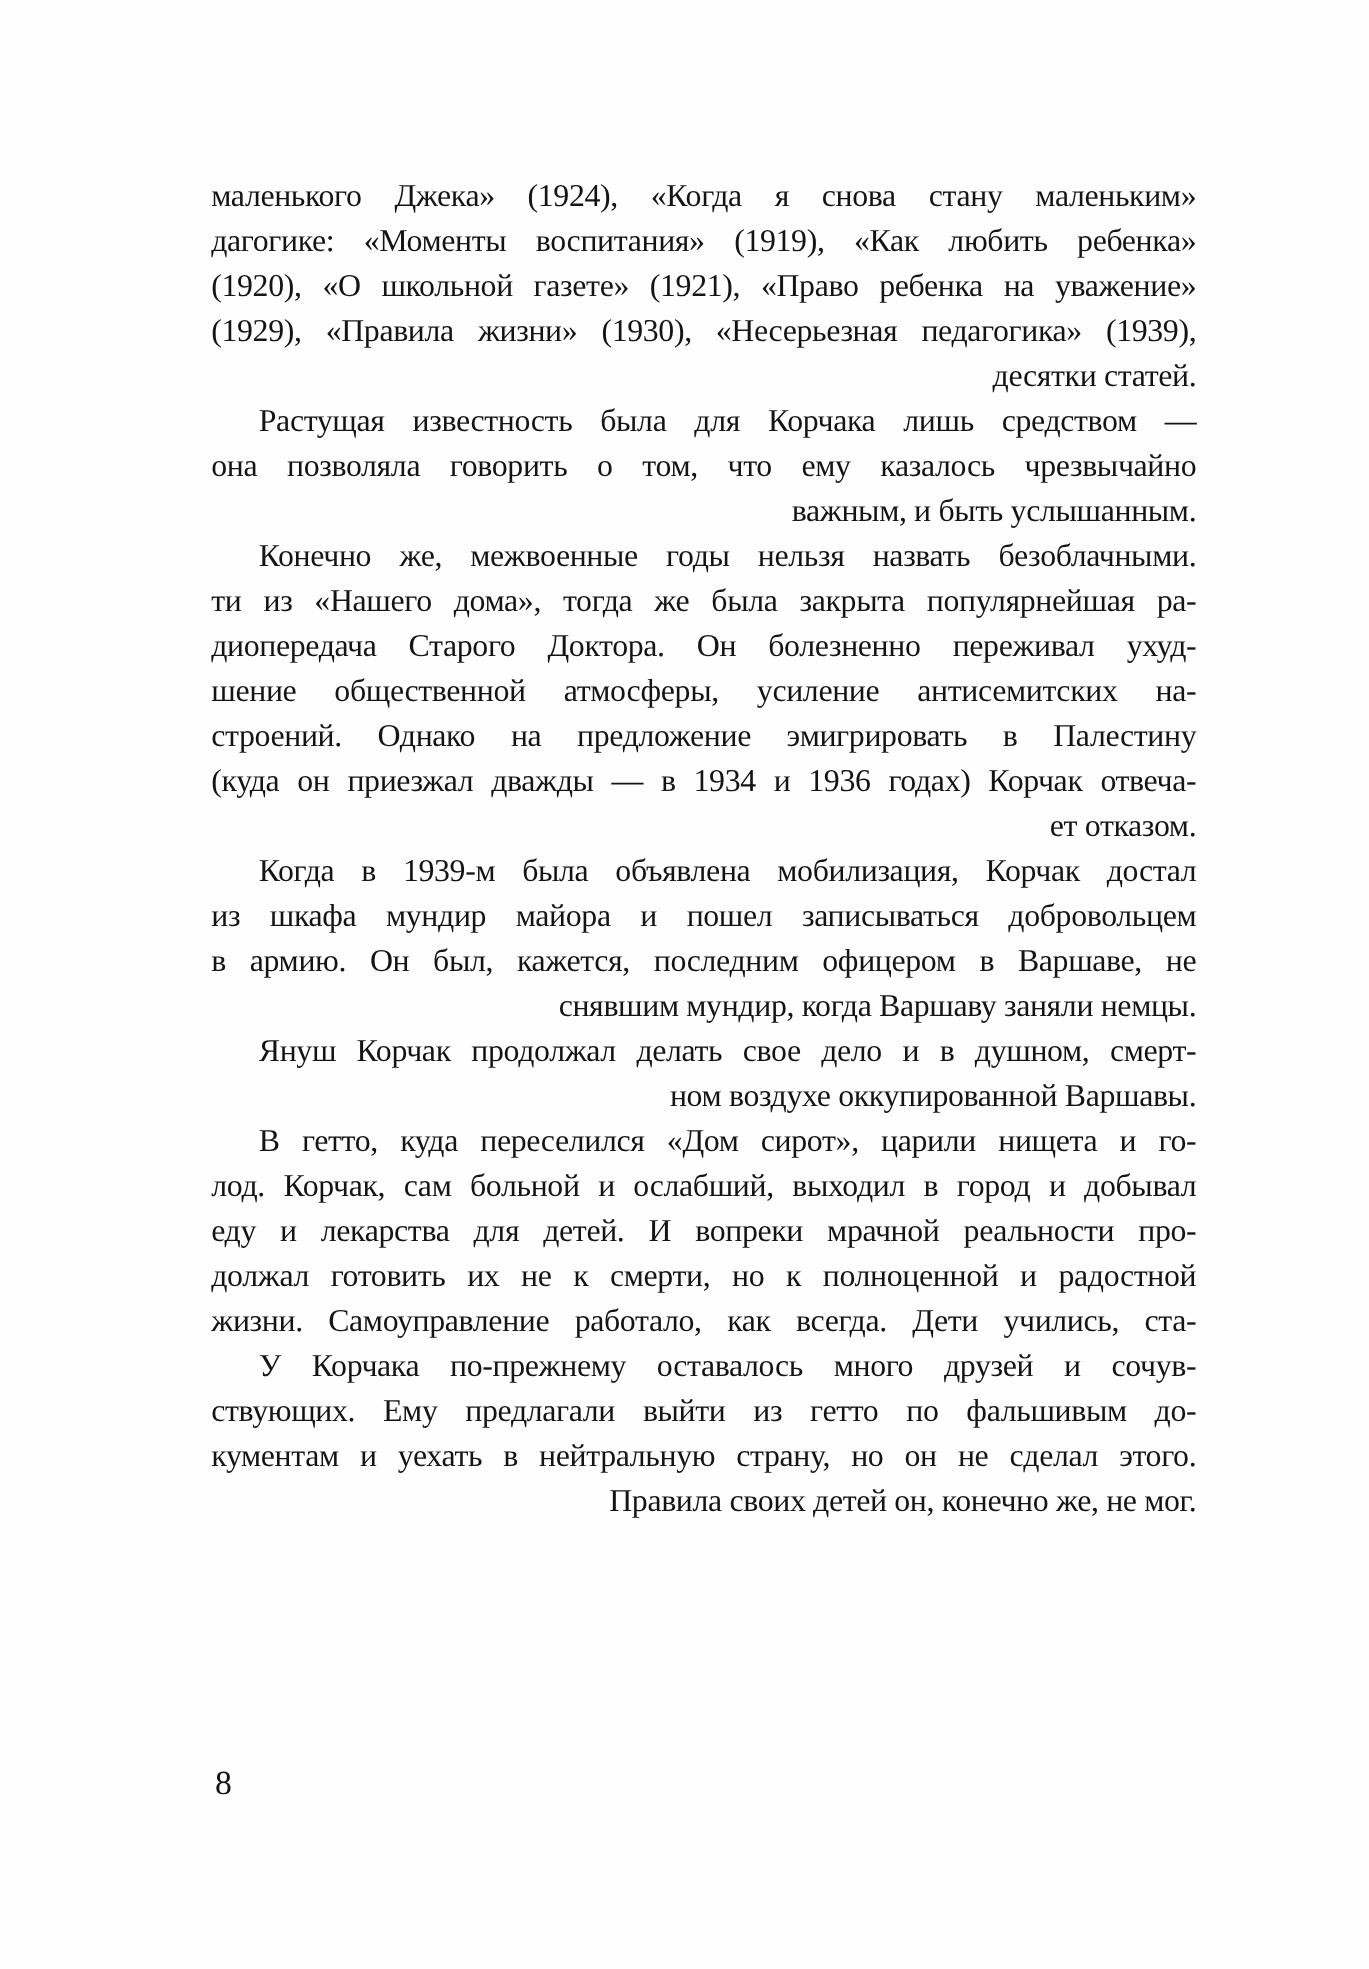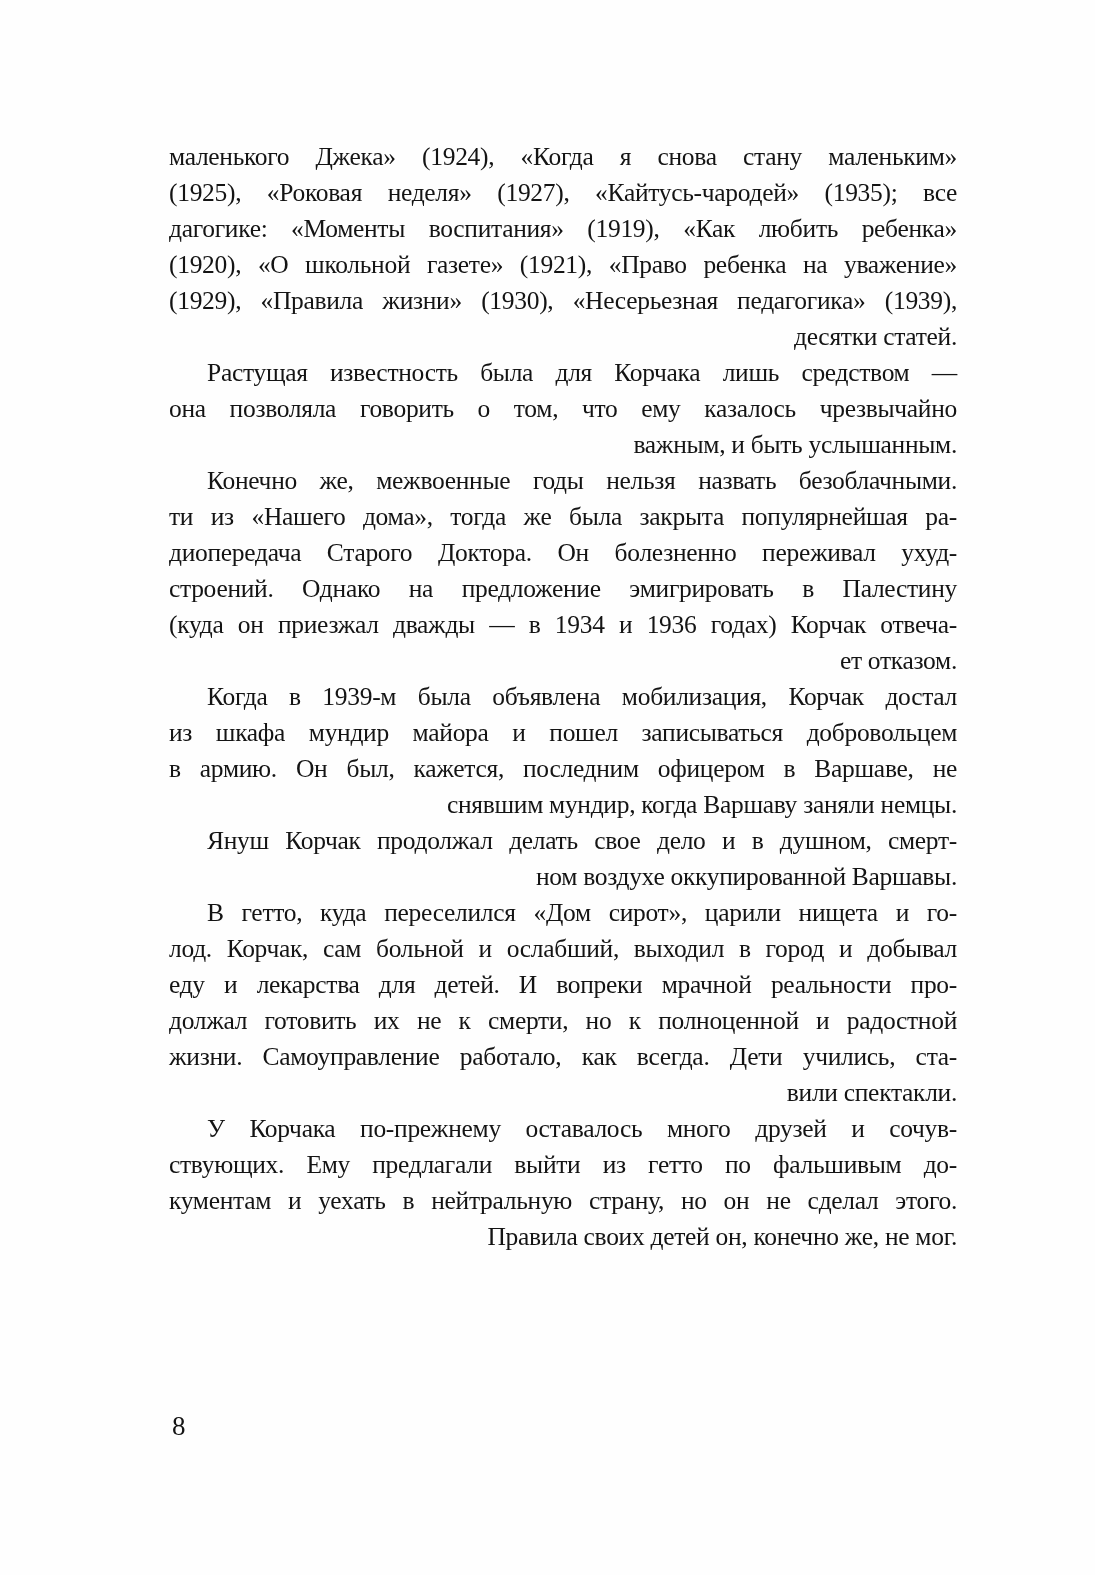--- a/index.html
+++ b/index.html
@@ -56,56 +56,55 @@
     line-height: 36px;
   }
 </style>
 </head>
 <body>
 
 <div class="book-page">
   <div class="text-block">
       <div class="paragraph">
         <div class="line j">маленького Джека» (1924), «Когда я снова стану маленьким»</div>
-        <div class="line j">(1925), «Роковая неделя» (1927), «Кайтусь-чародей» (1935); все</div>
         <div class="line j">дагогике: «Моменты воспитания» (1919), «Как любить ребенка»</div>
         <div class="line j">(1920), «О школьной газете» (1921), «Право ребенка на уважение»</div>
         <div class="line j">(1929), «Правила жизни» (1930), «Несерьезная педагогика» (1939),</div>
         <div class="line">десятки статей.</div>
       </div>
       <div class="paragraph">
         <div class="line j indent">Растущая известность была для Корчака лишь средством —</div>
         <div class="line j">она позволяла говорить о том, что ему казалось чрезвычайно</div>
         <div class="line">важным, и быть услышанным.</div>
       </div>
       <div class="paragraph">
         <div class="line j indent">Конечно же, межвоенные годы нельзя назвать безоблачными.</div>
         <div class="line j">ти из «Нашего дома», тогда же была закрыта популярнейшая ра-</div>
         <div class="line j">диопередача Старого Доктора. Он болезненно переживал ухуд-</div>
+        <div class="line j">шение общественной атмосферы, усиление антисемитских на-</div>
         <div class="line j">строений. Однако на предложение эмигрировать в Палестину</div>
         <div class="line j">(куда он приезжал дважды — в 1934 и 1936 годах) Корчак отвеча-</div>
         <div class="line">ет отказом.</div>
       </div>
       <div class="paragraph">
         <div class="line j indent">Когда в 1939-м была объявлена мобилизация, Корчак достал</div>
         <div class="line j">из шкафа мундир майора и пошел записываться добровольцем</div>
         <div class="line j">в армию. Он был, кажется, последним офицером в Варшаве, не</div>
         <div class="line">снявшим мундир, когда Варшаву заняли немцы.</div>
       </div>
       <div class="paragraph">
         <div class="line j indent">Януш Корчак продолжал делать свое дело и в душном, смерт-</div>
         <div class="line">ном воздухе оккупированной Варшавы.</div>
       </div>
       <div class="paragraph">
         <div class="line j indent">В гетто, куда переселился «Дом сирот», царили нищета и го-</div>
         <div class="line j">лод. Корчак, сам больной и ослабший, выходил в город и добывал</div>
         <div class="line j">еду и лекарства для детей. И вопреки мрачной реальности про-</div>
         <div class="line j">должал готовить их не к смерти, но к полноценной и радостной</div>
         <div class="line j">жизни. Самоуправление работало, как всегда. Дети учились, ста-</div>
-        <div class="line">вили спектакли.</div>
       </div>
       <div class="paragraph">
         <div class="line j indent">У Корчака по-прежнему оставалось много друзей и сочув-</div>
         <div class="line j">ствующих. Ему предлагали выйти из гетто по фальшивым до-</div>
         <div class="line j">кументам и уехать в нейтральную страну, но он не сделал этого.</div>
         <div class="line">Правила своих детей он, конечно же, не мог.</div>
       </div>
     </div>
   <div class="page-number">8</div>
 </div>

